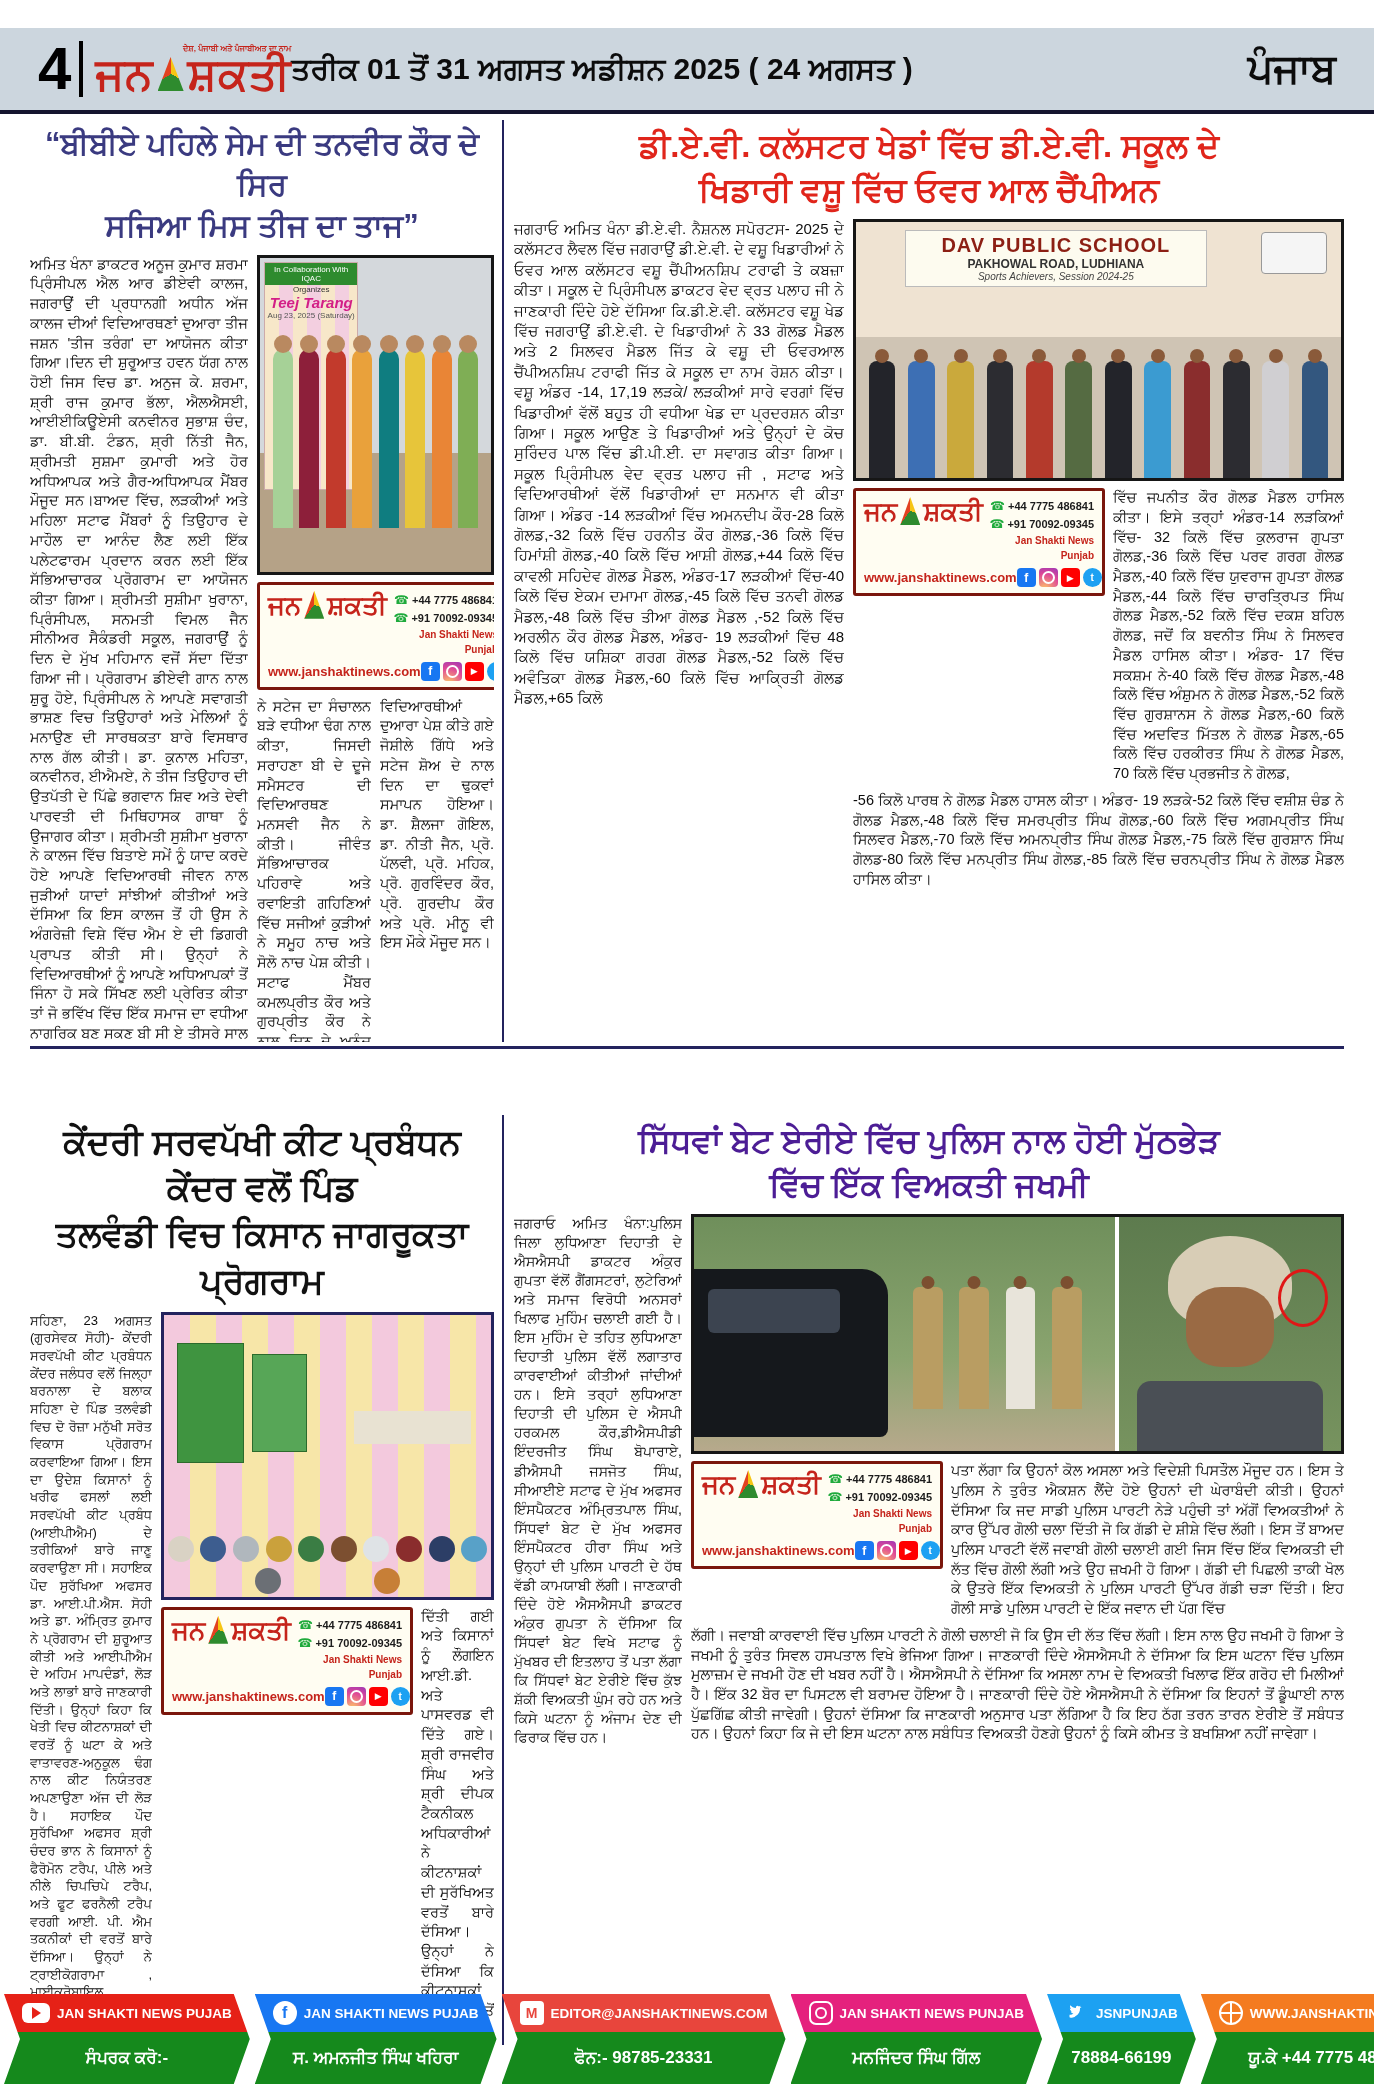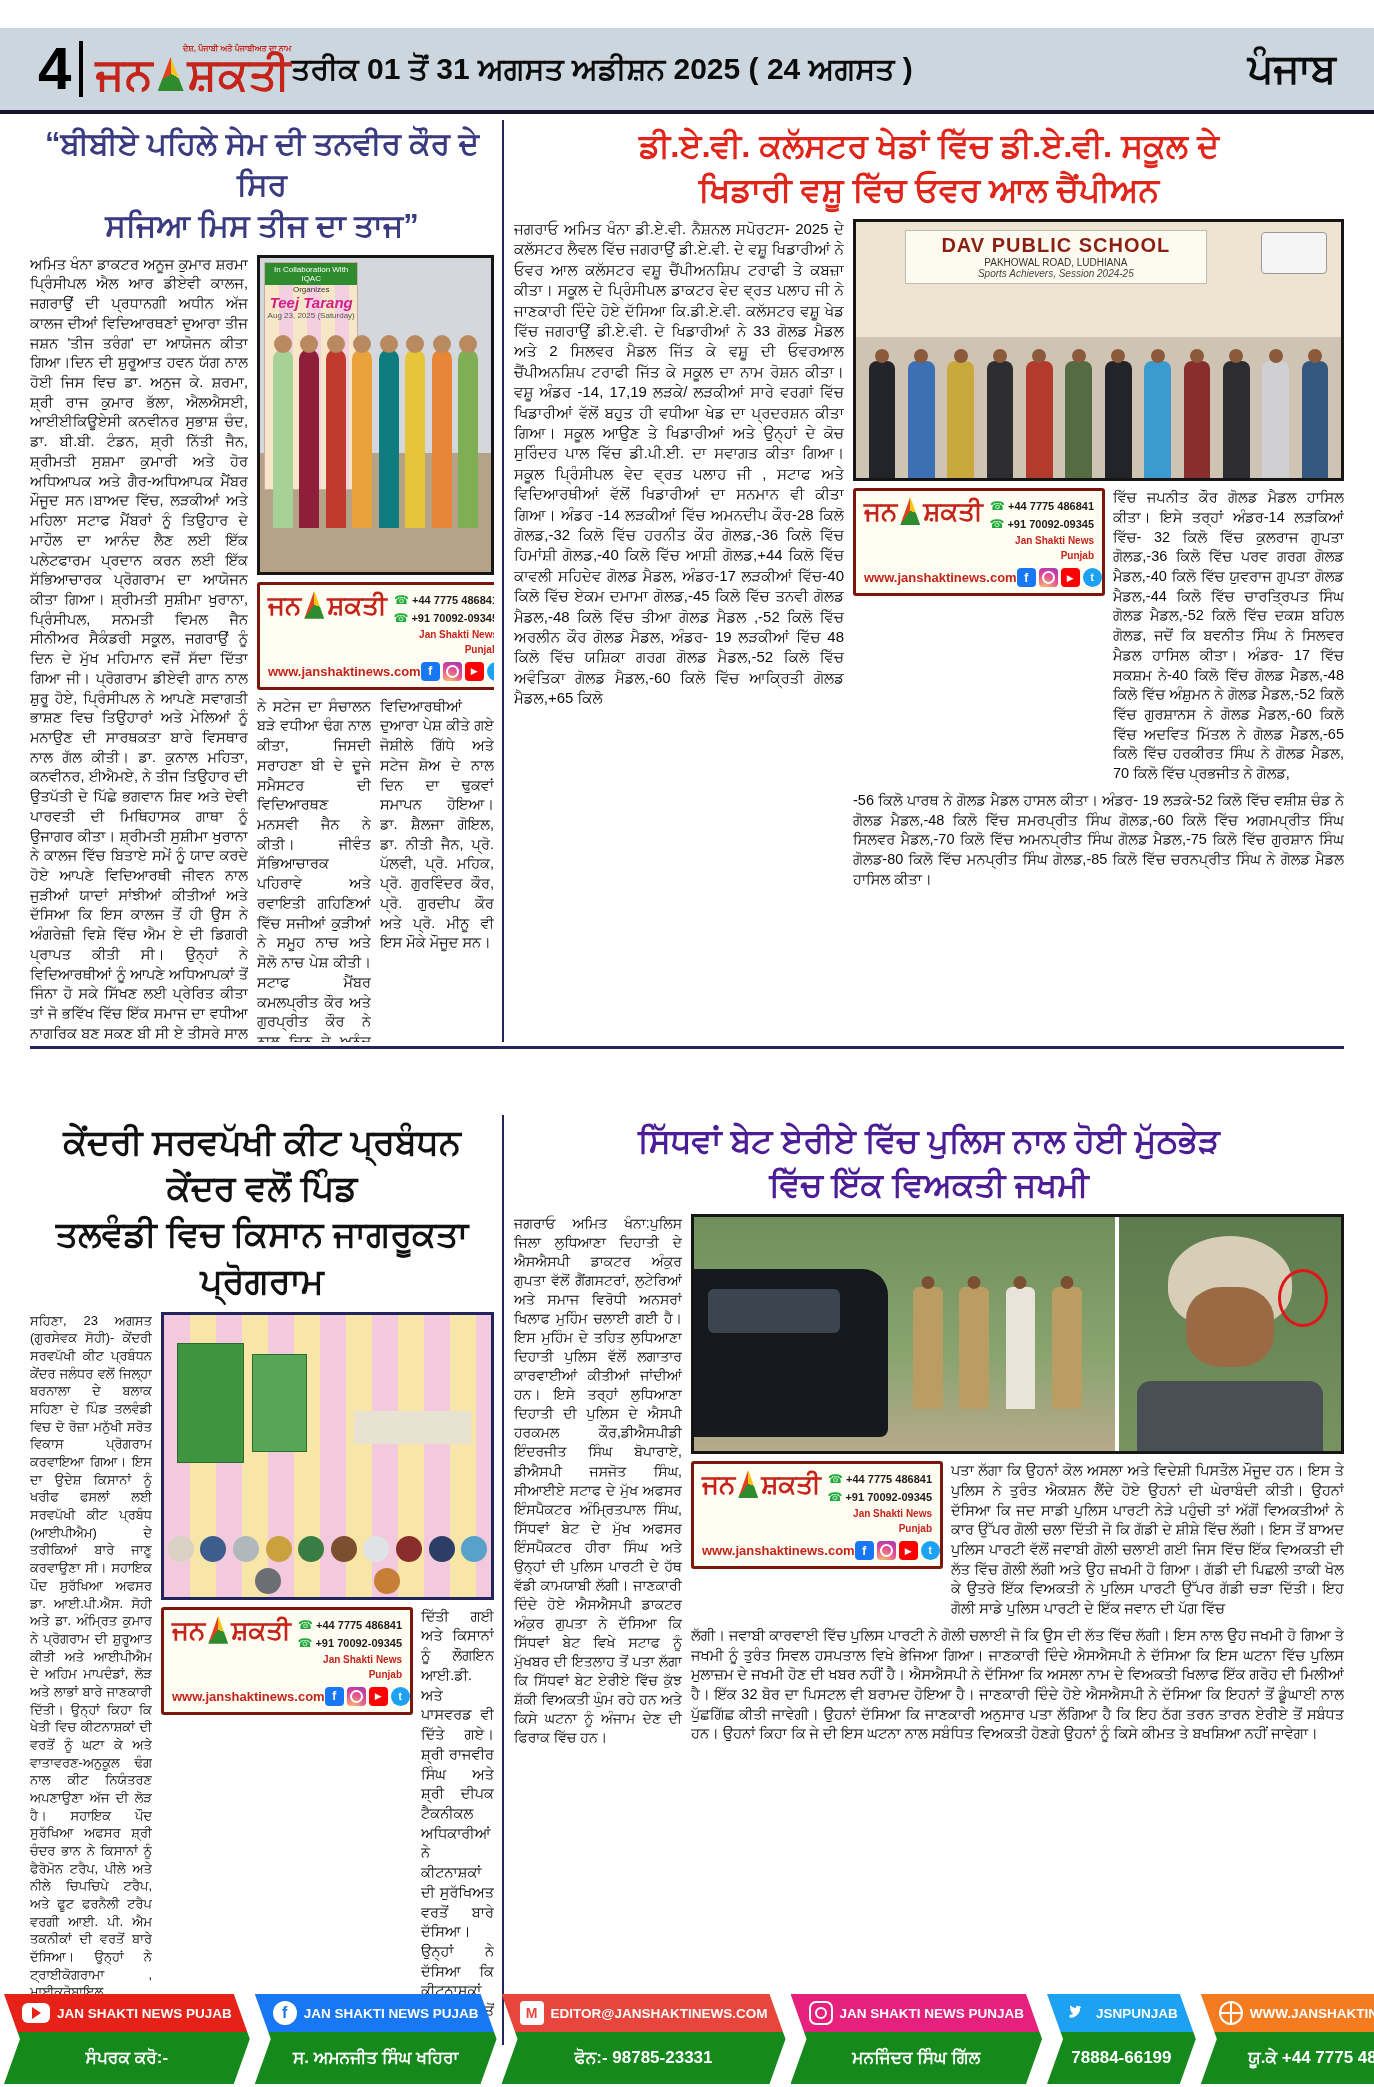--- a/index.html
+++ b/index.html
@@ -80,21 +80,21 @@
   .figrow{position:absolute;bottom:14%;left:0;right:0;height:62%;display:flex;align-items:flex-end;
           justify-content:space-evenly;padding:0 6px;}
   .fig{width:9%;height:92%;border-radius:10px 10px 0 0;position:relative;}
   .fig::before{content:"";position:absolute;top:-14px;left:50%;transform:translateX(-50%);
                width:18px;height:18px;border-radius:50%;background:#b98960;}
   
   .photo-dav{height:262px;min-height:262px;background:linear-gradient(#efe3d2 0 45%,#cfc4b4 45% 100%);}
   .dav-banner{position:absolute;top:8px;left:10%;width:62%;background:#fdfbef;border:1px solid #bbb;
               text-align:center;padding:3px 0 4px;}
   .dav-banner .db1{color:#8c1f14;font-weight:bold;font-size:20px;letter-spacing:1px;}
-  .dav-banner .db2{color:#333;font-size:10px;font-weight:normal;}
+  .dav-banner .db2{color:#333;font-size:12px;font-weight:bold;}
   .dav-banner .db3{color:#444;font-size:10px;font-style:italic;}
   .dav-ac{position:absolute;top:10px;right:14px;width:64px;height:40px;background:#f5f5f5;border:1px solid #999;border-radius:4px;}
   .crowd{position:absolute;bottom:0;left:0;right:0;height:52%;display:flex;align-items:flex-end;justify-content:space-evenly;}
   .kid{width:5.5%;height:88%;border-radius:8px 8px 0 0;position:relative;}
   .kid::before{content:"";position:absolute;top:-12px;left:50%;transform:translateX(-50%);
                width:14px;height:14px;border-radius:50%;background:#8a5a3a;}
   
   .photo-tent{height:288px;min-height:288px;border-color:#23235e;
       background:repeating-linear-gradient(90deg,#f3c9dd 0 26px,#f7e6a8 26px 52px);}
   .tent-green1{position:absolute;left:4%;top:10%;width:20%;height:42%;background:#3f9440;border:1px solid #2c6b2c;}

